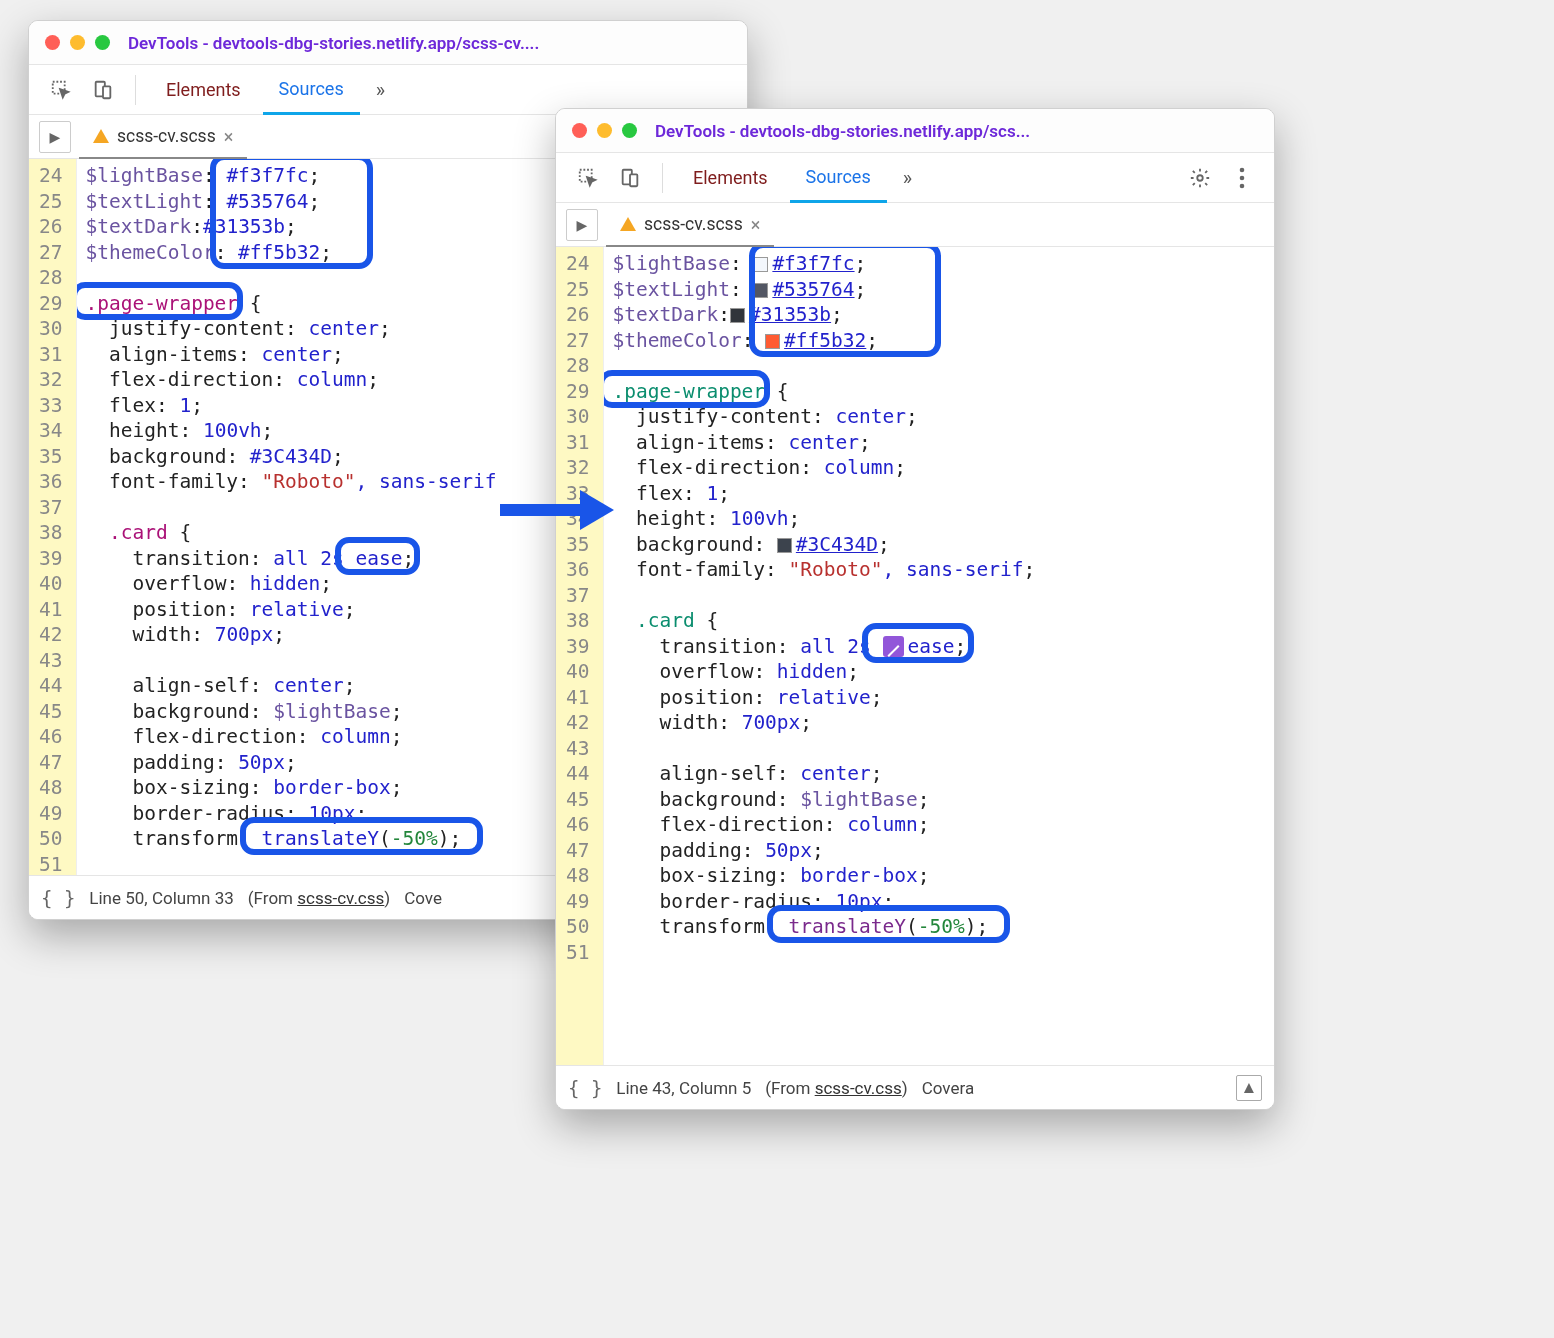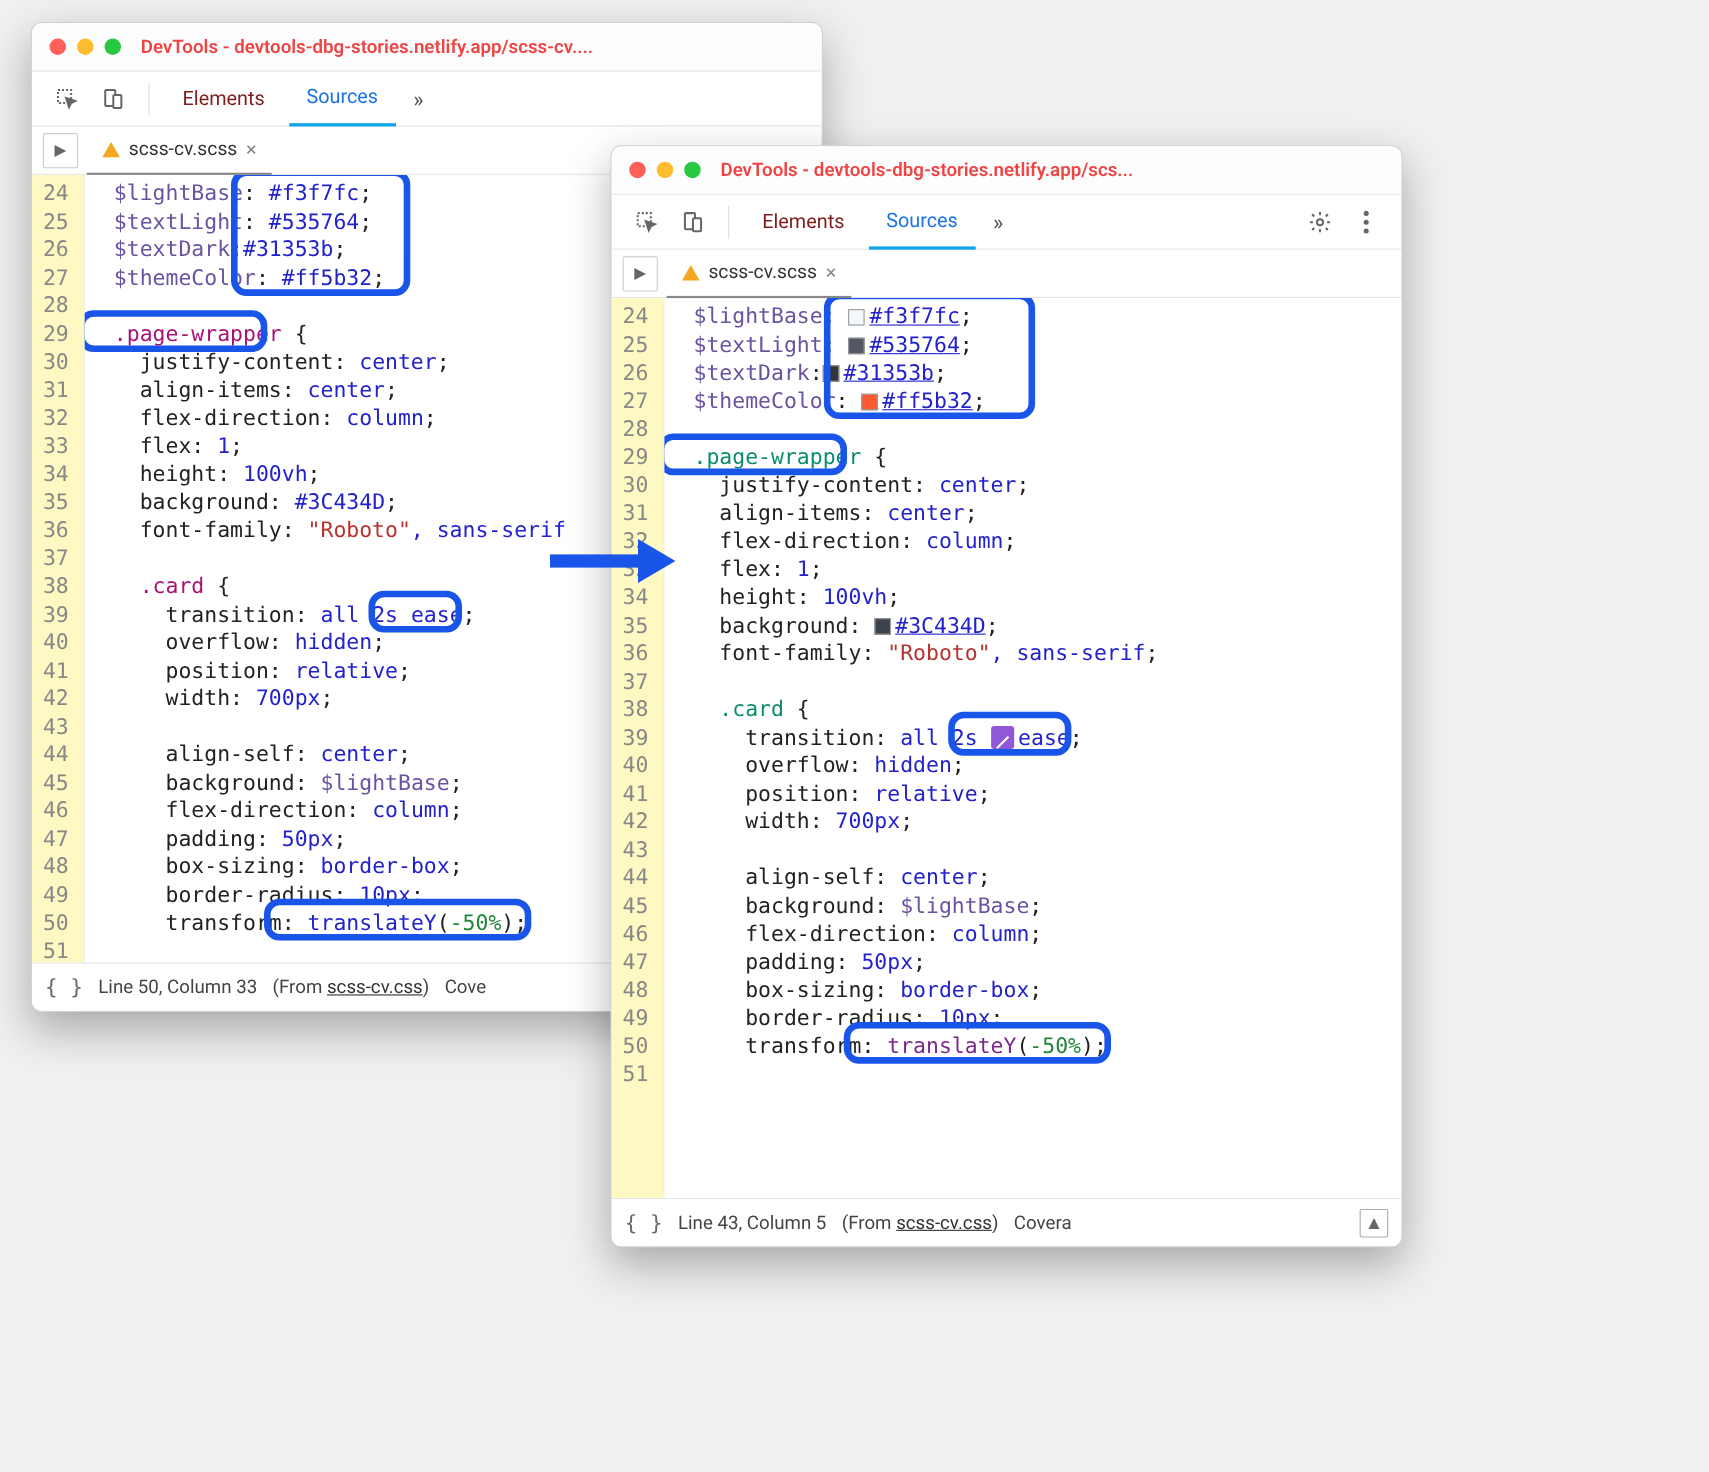--- a/index.html
+++ b/index.html
@@ -14,36 +14,36 @@
   }
   .window {
     position: absolute;
     background: #fff;
     border-radius: 10px;
     box-shadow: 0 16px 40px rgba(0,0,0,0.3);
     overflow: hidden;
     border: 1px solid #d0d0d0;
   }
   .win-left { left: 28px; top: 20px; width: 720px; height: 900px; }
-  .win-right { left: 555px; top: 108px; width: 720px; height: 1002px; margin-top: 24px; }
+  .win-right { left: 555px; top: 108px; width: 720px; height: 1002px; }
   .titlebar {
     height: 44px;
     display: flex;
     align-items: center;
     padding: 0 16px;
     background: #fdfdfd;
     border-bottom: 1px solid #e5e5e5;
     gap: 8px;
   }
   .traffic { display: flex; gap: 10px; }
   .tl { width: 15px; height: 15px; border-radius: 50%; }
   .tl.red { background: #ff5f57; }
   .tl.yellow { background: #febc2e; }
   .tl.green { background: #28c840; }
-  .title-text { font-size: 17px; font-weight: 600; color: #ef4444; margin-left: 10px; white-space: nowrap; overflow: hidden; text-overflow: ellipsis; }
+  .title-text { font-size: 17px; font-weight: 600; color: #6d28d9; margin-left: 10px; white-space: nowrap; overflow: hidden; text-overflow: ellipsis; }
   .toolbar {
     height: 50px;
     display: flex;
     align-items: center;
     padding: 0 14px;
     border-bottom: 1px solid #e5e5e5;
     gap: 6px;
   }
   .toolbar .sep { width: 1px; height: 30px; background: #ddd; margin: 0 8px; }
   .icon-btn {
@@ -112,21 +112,21 @@
   .gutter {
     padding: 4px 14px 4px 10px;
     text-align: right;
     color: #888;
     background: #fef9c3;
     border-right: 1px solid #eee;
     user-select: none;
     white-space: pre;
   }
   .code {
-    padding: 4px 0 4px 26px;
+    padding: 4px 0 4px 8px;
     white-space: pre;
     color: #222;
     position: relative;
     flex: 1;
     overflow: hidden;
   }
   .var { color: #6a53a0; }
   .hex-purple { color: #2222cc; }
   .hex-link { color: #2222cc; text-decoration: underline; }
   .sel-red { color: #aa1177; }

